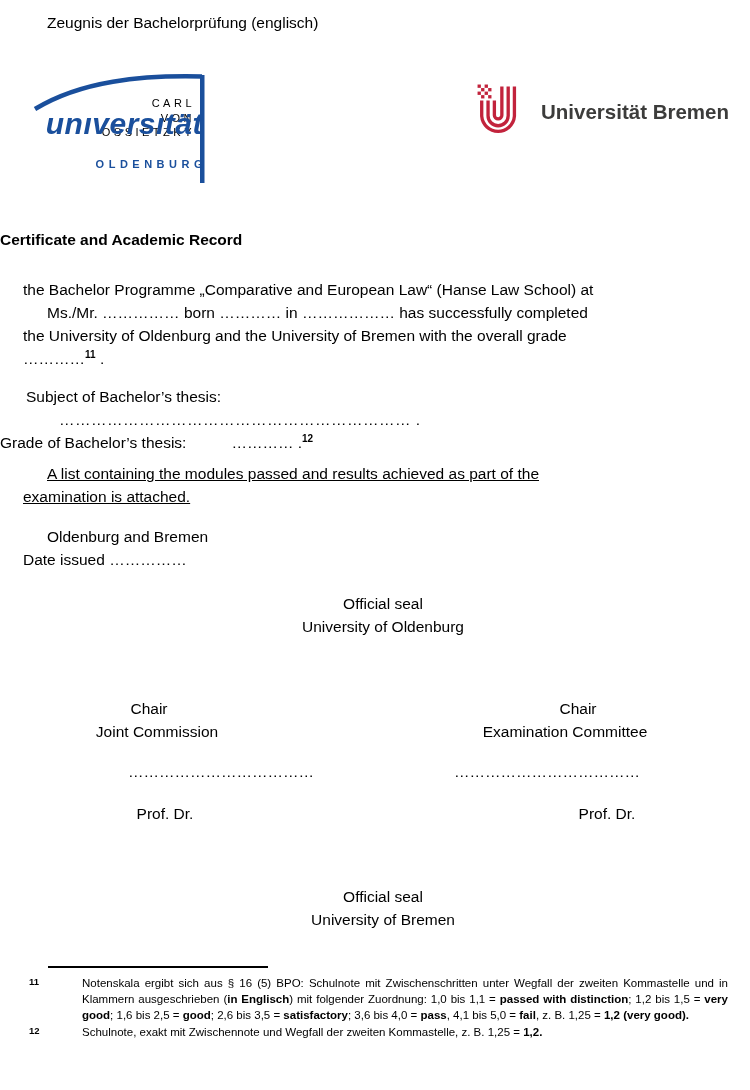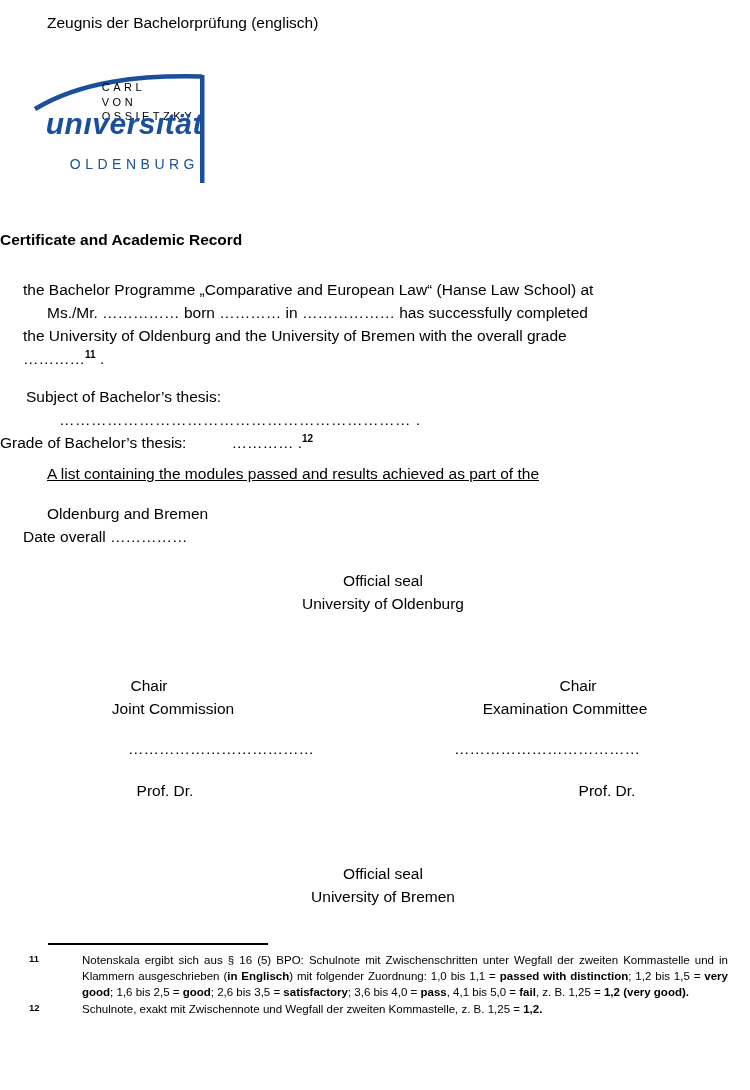--- a/index.html
+++ b/index.html
@@ -11,27 +11,27 @@
     font-size:15.5px; line-height:23px;
     color:var(--text,#000);
     overflow:hidden;
   }
   .doc-header { margin:11px 0 0 47px; white-space:nowrap; }
 
   
   .logo-row { position:relative; height:118px; margin-top:34px; }
   .ol-logo { position:absolute; left:33px; top:0; width:212px; height:118px; }
   .ol-swoosh { position:absolute; left:0; top:0; }
-  .ol-text { position:absolute; right:50px; top:12px; color:#000;
+  .ol-text { position:absolute; right:50px; top:28px; text-align:right; color:#000;
              font-size:11px; line-height:14.5px; letter-spacing:3.5px; white-space:nowrap; }
   .ol-uni { position:absolute; right:42px; top:40px; color:var(--oldenburg_blue);
             font-style:italic; font-weight:bold; font-size:30px; line-height:32px;
             letter-spacing:0.5px; white-space:nowrap; }
-  .ol-city { position:absolute; right:46px; top:88px; color:var(--oldenburg_blue);
-             font-weight:normal; font-size:14px; line-height:16px; letter-spacing:4.5px; white-space:nowrap; }
+  .ol-city { position:absolute; right:38px; top:88px; color:var(--oldenburg_blue);
+             font-weight:bold; font-size:11px; line-height:16px; letter-spacing:4.5px; white-space:nowrap; }
   .hb-logo { position:absolute; left:477px; top:16px; display:flex; align-items:center; }
   .hb-text { margin-left:12px; color:var(--bremen_gray); font-weight:bold;
              font-size:20.5px; white-space:nowrap; }
 
   
   .title { margin-top:42px; font-weight:bold; }
   .intro { margin-top:27px; margin-left:23px; margin-right:20px; }
   .intro .line { white-space:nowrap; height:23px; }
   .indent { padding-left:24px; }
   .sup-ref { vertical-align:super; font-size:10px; font-weight:bold; line-height:0; }
@@ -82,58 +82,79 @@
       </svg>
       <div class="ol-text">
         <div>CARL</div>
         <div>VON</div>
         <div>OSSIETZKY</div>
       </div>
       <div class="ol-uni">unıversıtät</div>
       <div class="ol-city">OLDENBURG</div>
     </div>
 
+    <div class="hb-logo">
+      <svg width="52" height="54" viewBox="0 0 50 52">
+        <g style="fill:var(--bremen_red)">
+          <rect x="0.5" y="0.5" width="3.2" height="3.2"></rect>
+          <rect x="7.3" y="0.5" width="3.2" height="3.2"></rect>
+          <rect x="3.9" y="3.9" width="3.2" height="3.2"></rect>
+          <rect x="10.7" y="3.9" width="3.2" height="3.2"></rect>
+          <rect x="0.5" y="7.3" width="3.2" height="3.2"></rect>
+          <rect x="7.3" y="7.3" width="3.2" height="3.2"></rect>
+          <rect x="3.9" y="10.7" width="3.2" height="3.2"></rect>
+          <rect x="10.7" y="10.7" width="3.2" height="3.2"></rect>
+        </g>
+        <g fill="none" style="stroke:var(--bremen_red)" stroke-width="3.2">
+          <path d="M 4.5,16 V 31 A 15.8,15.8 0 0 0 36,31 V 2.5"></path>
+          <path d="M 10.6,16 V 30.5 A 9.7,9.7 0 0 0 30,30.5 V 2.5"></path>
+          <path d="M 16.7,16 V 30 A 3.6,3.6 0 0 0 23.9,30 V 2.5"></path>
+        </g>
+      </svg>
+      <div class="hb-text">Universität Bremen</div>
+    </div>
 
   </div>
 
   <div class="title">Certificate and Academic Record</div>
 
   <div class="intro">
     <div class="line">the Bachelor Programme „Comparative and European Law“ (Hanse Law School) at</div>
     <div class="line indent">Ms./Mr. …………… born ………… in ……………… has successfully completed</div>
     <div class="line">the University of Oldenburg and the University of Bremen with the overall grade</div>
     <div class="line"><span>…………</span><span class="sup-ref">11</span><span> .</span></div>
   </div>
 
   <div class="thesis">
     <div class="line indent" style="padding-left:26px;">Subject of Bachelor’s thesis:</div>
     <div class="line dots-lead">………………………………………………………… .</div>
     <div class="line"><span>Grade of Bachelor’s thesis:</span><span class="grade-gap"></span><span>………… .</span><span class="sup-ref">12</span></div>
   </div>
 
   <div class="attach">
     <div class="line indent">A list containing the modules passed and results achieved as part of the</div>
+    <div class="line">examination is attached.</div>
   </div>
 
   <div class="issue">
     <div class="line indent">Oldenburg and Bremen</div>
-    <div class="line">Date overall ……………</div>
+    <div class="line">Date issued ……………</div>
   </div>
 
   <div class="seal">
     <div>Official seal</div>
     <div>University of Oldenburg</div>
   </div>
 
   <div class="sigrow r1">
     <span class="sigpos" style="left:149px;">Chair</span>
     <span class="sigpos" style="left:578px;">Chair</span>
   </div>
   <div class="sigrow">
-    <span class="sigpos" style="left:173px;">Joint Commission</span>
+    <span class="sigpos" style="left:157px;">Joint Commission</span>
     <span class="sigpos" style="left:565px;">Examination Committee</span>
   </div>
   <div class="sigrow r3">
     <span class="sigpos" style="left:221px;">………………………………</span>
     <span class="sigpos" style="left:547px;">………………………………</span>
   </div>
   <div class="sigrow r4">
     <span class="sigpos" style="left:165px;">Prof. Dr.</span>
     <span class="sigpos" style="left:607px;">Prof. Dr.</span>
   </div>

